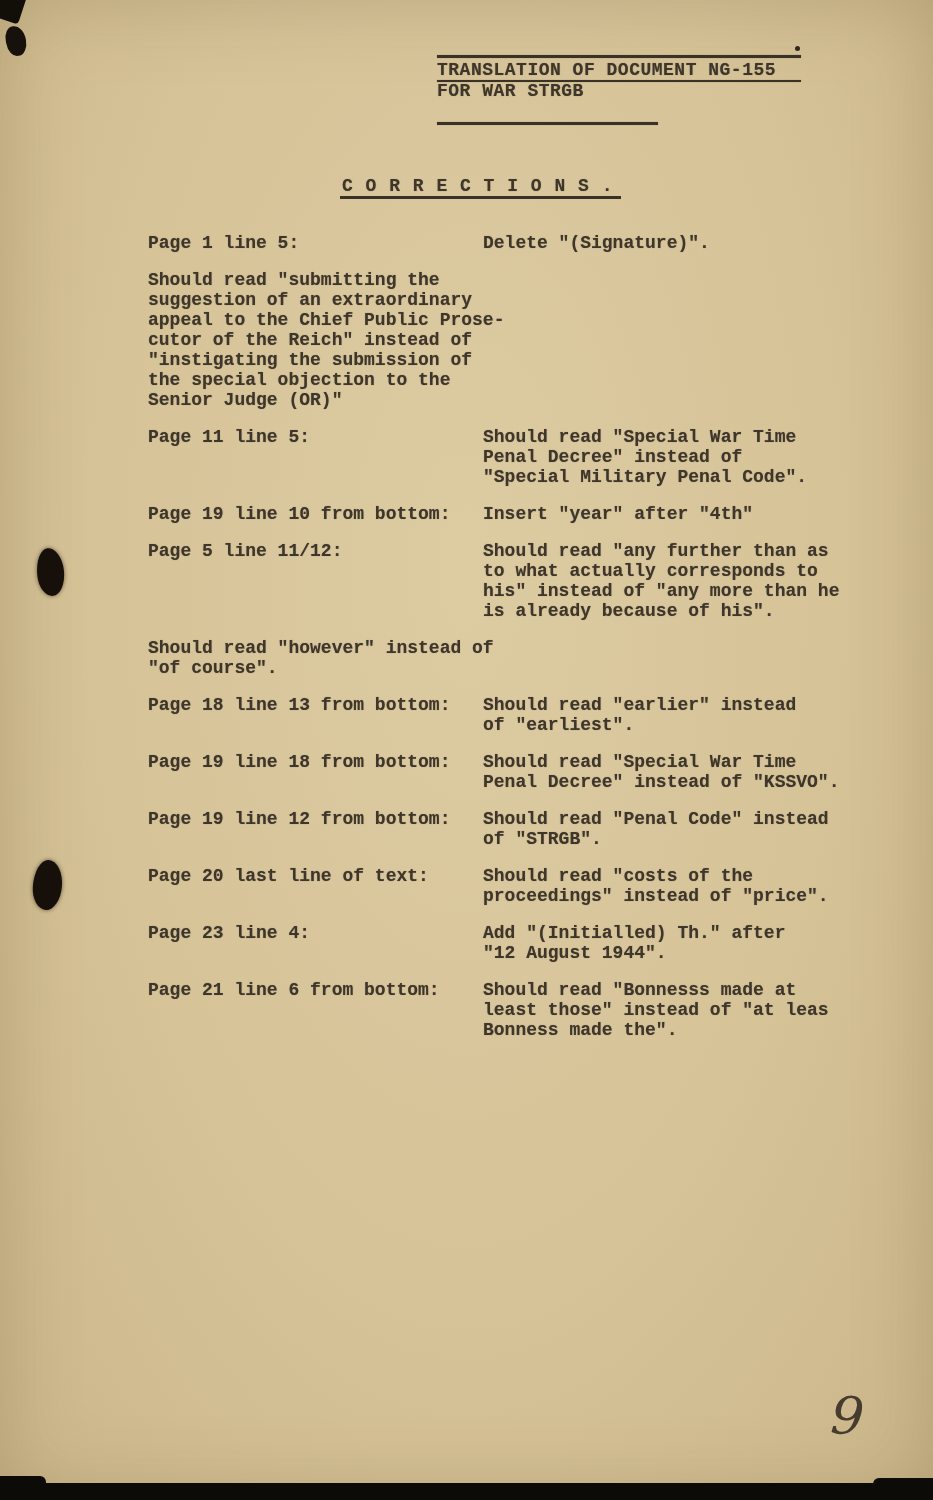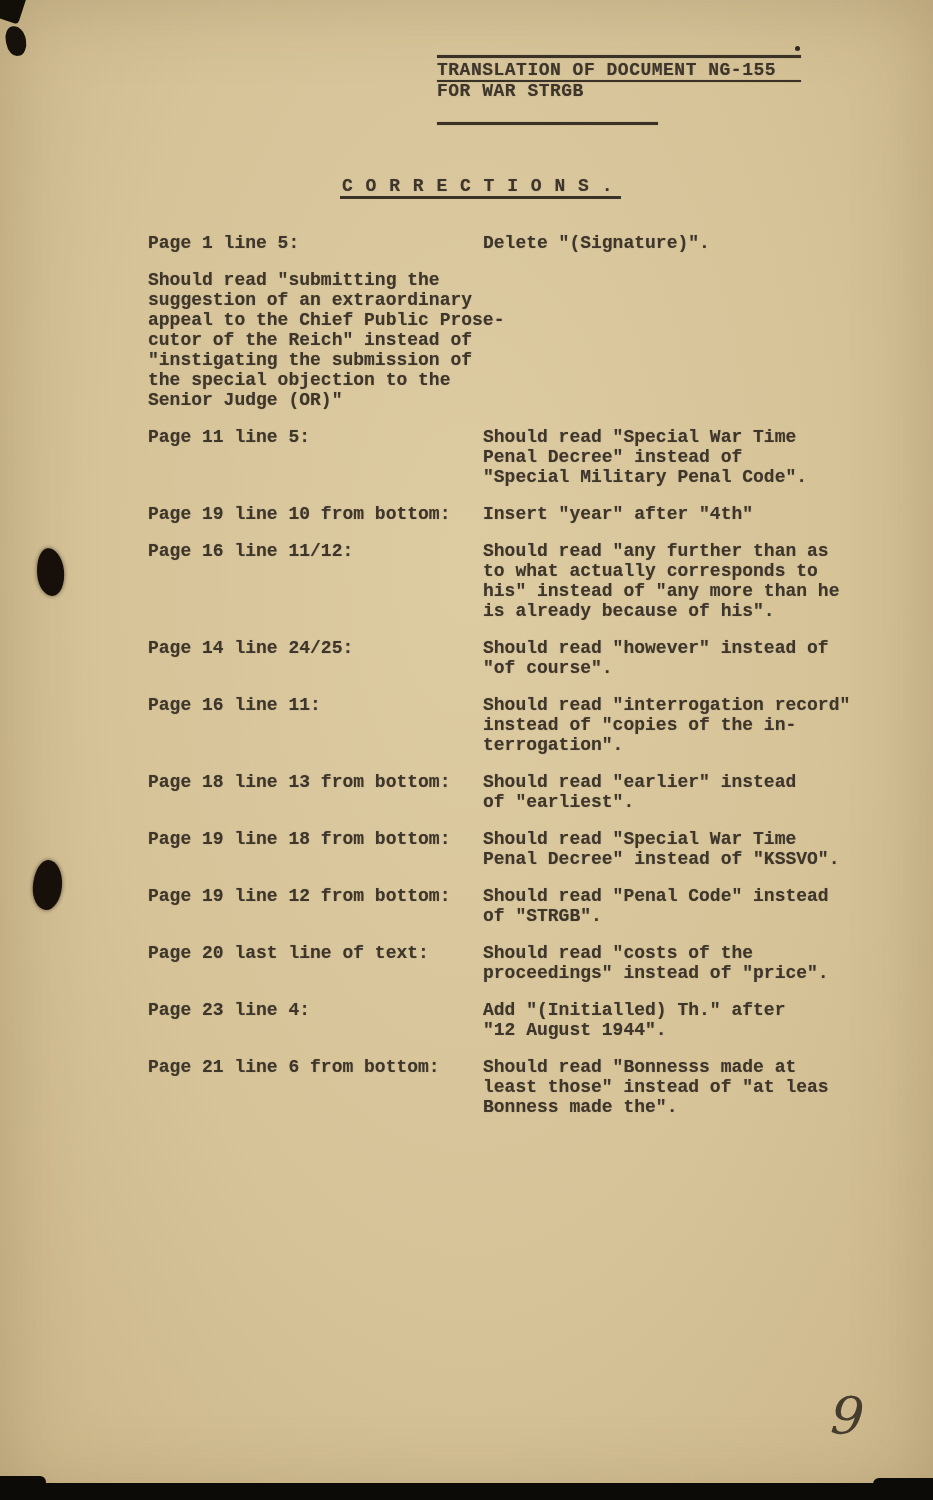--- a/index.html
+++ b/index.html
@@ -201,39 +201,32 @@
 Penal Decree" instead of
 "Special Military Penal Code".</div>
     </div>
 
     <div class="row">
       <div class="ref">Page 19 line 10 from bottom:</div>
       <div class="txt">Insert "year" after "4th"</div>
     </div>
 
     <div class="row">
-      <div class="ref">Page 16 line 11/12:</div>
+      <div class="ref">Page 5 line 11/12:</div>
       <div class="txt">Should read "any further than as
 to what actually corresponds to
 his" instead of "any more than he
 is already because of his".</div>
     </div>
 
     <div class="row">
-      <div class="ref">Page 14 line 24/25:</div>
       <div class="txt">Should read "however" instead of
 "of course".</div>
     </div>
 
-    <div class="row">
-      <div class="ref">Page 16 line 11:</div>
-      <div class="txt">Should read "interrogation record"
-instead of "copies of the in-
-terrogation".</div>
-    </div>
 
 
     <div class="row">
       <div class="ref">Page 18 line 13 from bottom:</div>
       <div class="txt">Should read "earlier" instead
 of "earliest".</div>
     </div>
 
     <div class="row">
       <div class="ref">Page 19 line 18 from bottom:</div>

